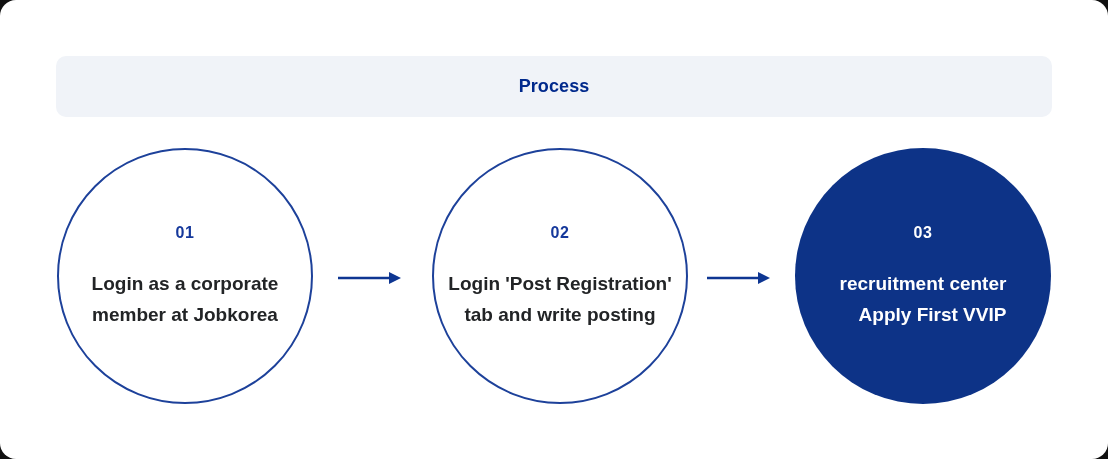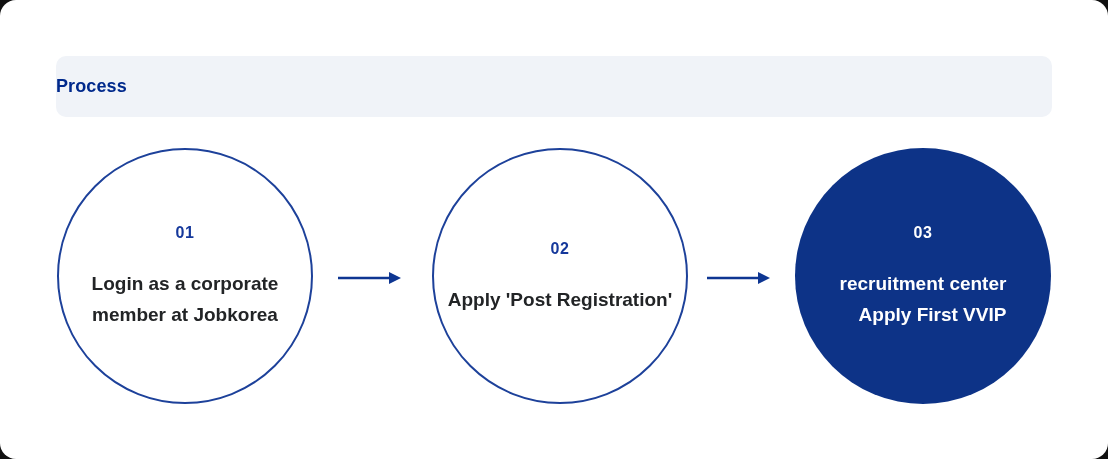--- a/index.html
+++ b/index.html
@@ -23,21 +23,21 @@
     background:#ffffff;
     border-radius:16px;
     overflow:hidden;
   }
   .process-header{
     position:absolute;
     left:56px;top:56px;
     width:996px;height:61px;
     background:var(--bar-bg);
     border-radius:10px;
-    display:flex;align-items:center;
+    display:flex;align-items:center;justify-content:center;
   }
   .process-title{
     color:var(--navy-title);
     font-size:18px;
     font-weight:700;
     letter-spacing:0.1px;
   }
   .step-circle{
     position:absolute;
     top:148px;
@@ -107,21 +107,22 @@
   <div class="flow-arrow arrow-0">
     <svg viewBox="0 0 64 16" xmlns="http://www.w3.org/2000/svg" aria-hidden="true">
       <line x1="0" y1="8" x2="52" y2="8" stroke="currentColor" stroke-width="2.6"></line>
       <path d="M51 2 L63 8 L51 14 Z" fill="currentColor"></path>
     </svg>
   </div>
 
   <div class="step-circle outline pos-1">
     <div class="step-number">02</div>
     <div class="step-desc">
-      <div>Apply 'Post Registration'</div>
+      <div>Login 'Post Registration'</div>
+      <div>tab and write posting</div>
     </div>
   </div>
 
   <div class="flow-arrow arrow-1">
     <svg viewBox="0 0 64 16" xmlns="http://www.w3.org/2000/svg" aria-hidden="true">
       <line x1="0" y1="8" x2="52" y2="8" stroke="currentColor" stroke-width="2.6"></line>
       <path d="M51 2 L63 8 L51 14 Z" fill="currentColor"></path>
     </svg>
   </div>
 

